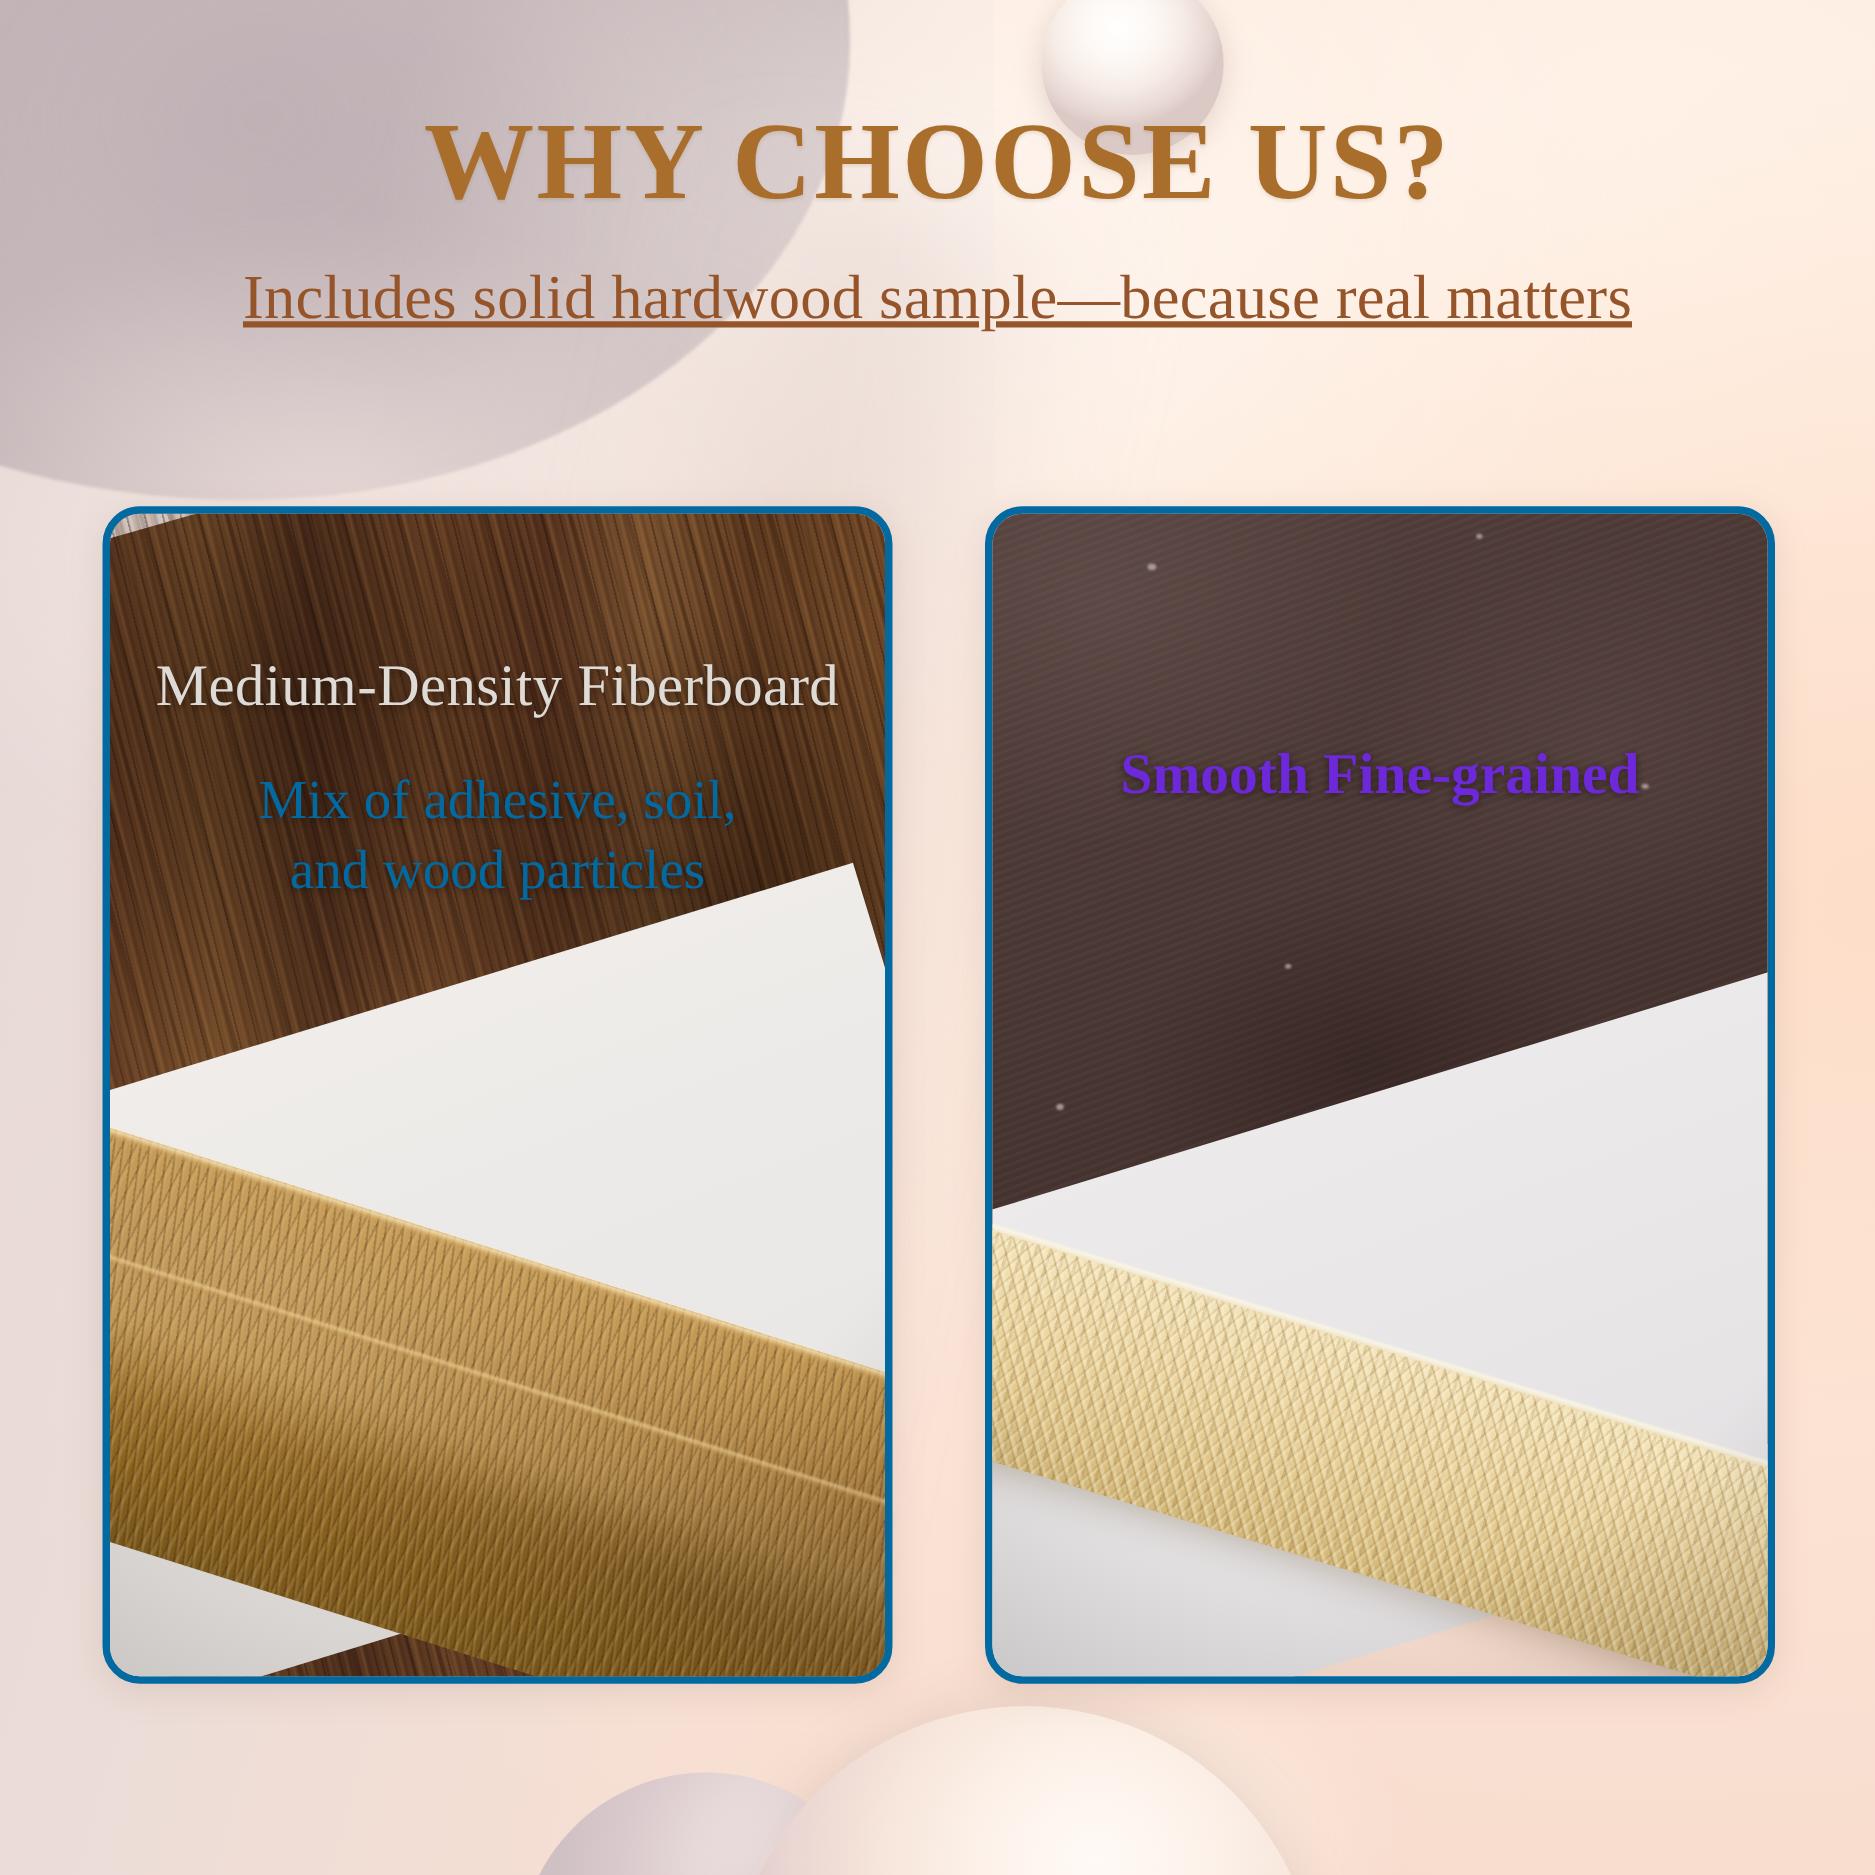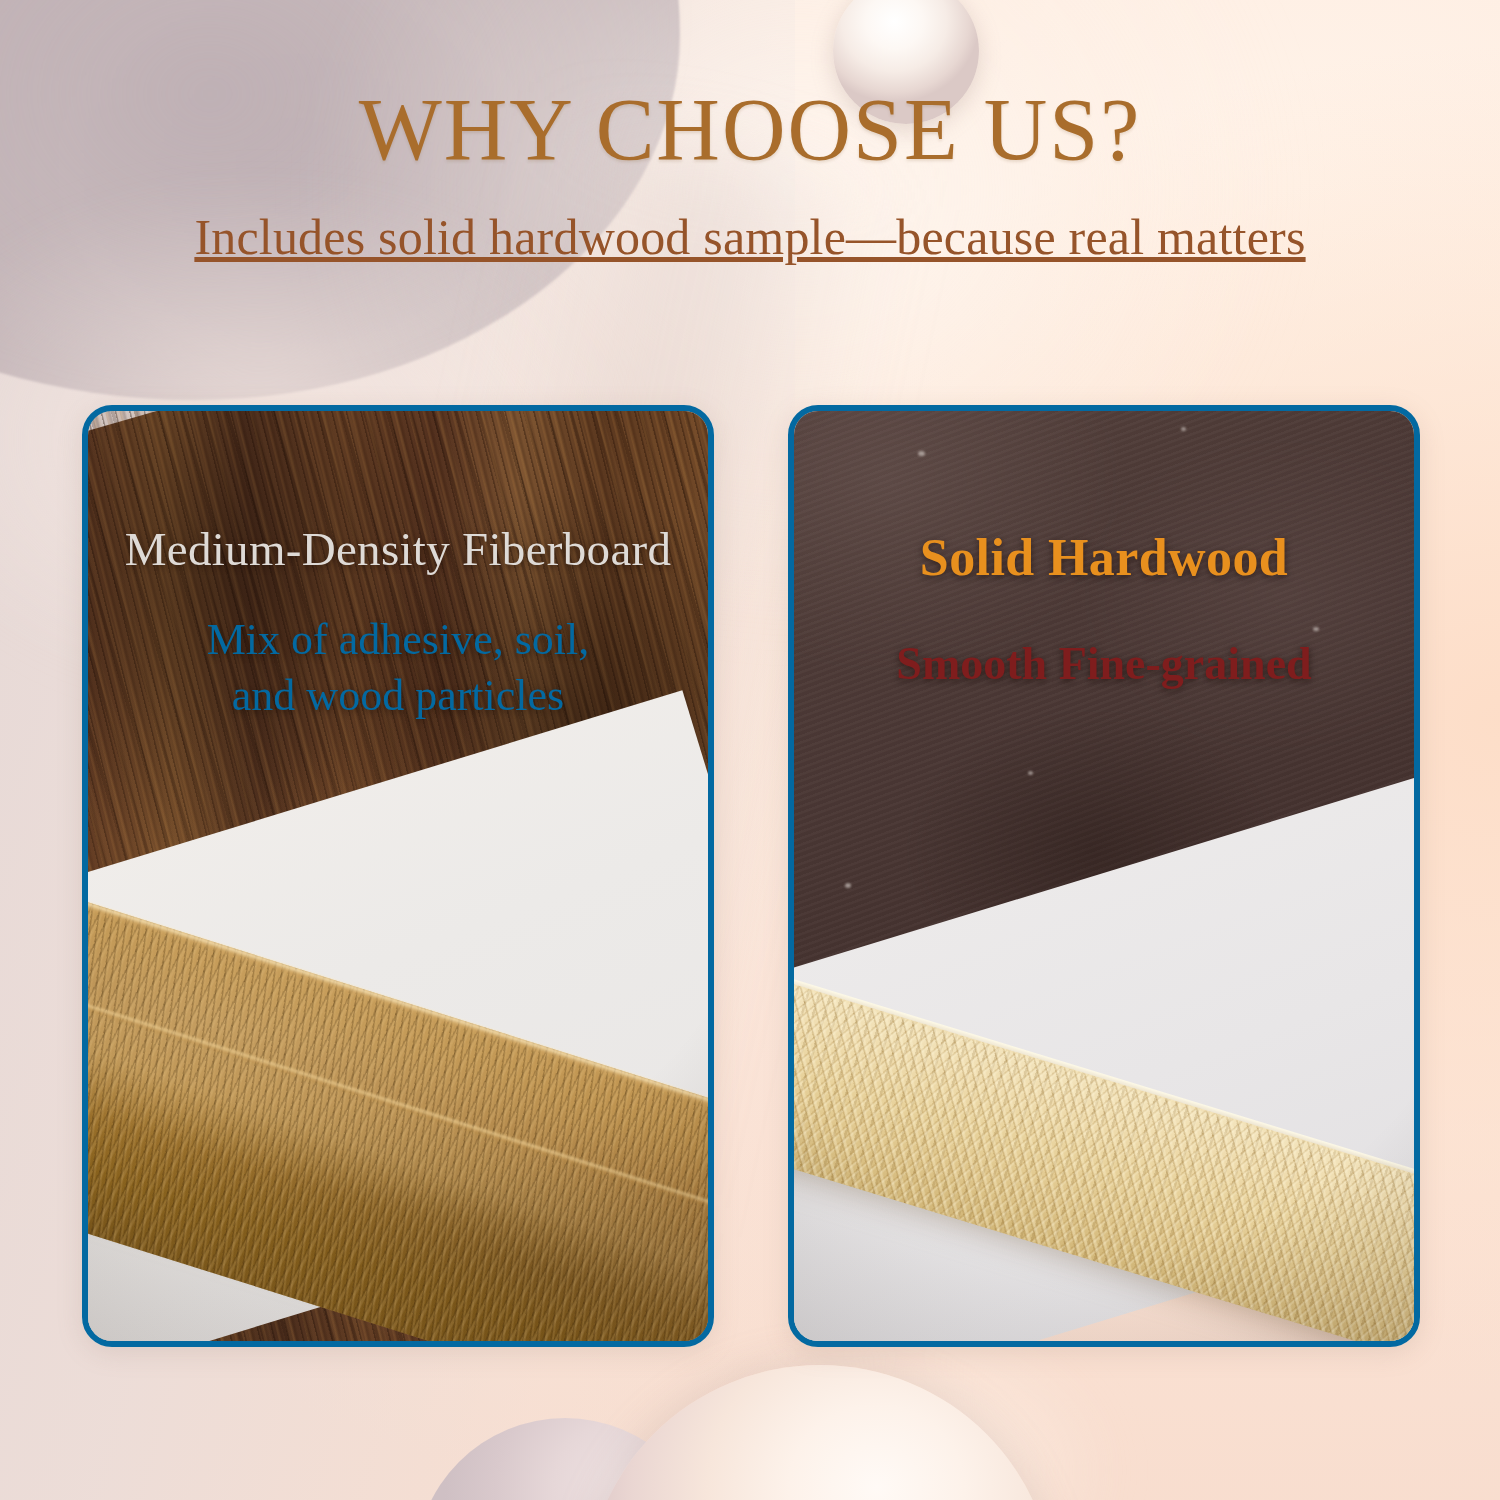--- a/index.html
+++ b/index.html
@@ -147,21 +147,21 @@
     left: 0;
     top: 0;
     width: 1500px;
     text-align: center;
     z-index: 6;
   }
   .title {
     margin: 0;
     padding-top: 86px;
     font-family: "Liberation Serif", serif;
-    font-weight: normal;
+    font-weight: bold;
     font-size: 88px;
     letter-spacing: 2px;
     color: #a96d2c;
     text-shadow: 0 2px 3px rgba(120,80,40,0.16);
     line-height: 1.0;
   }
   .subtitle {
     margin: 0;
     padding-top: 36px;
     font-family: "Liberation Serif", serif;
@@ -449,26 +449,26 @@
     margin: 0;
     font-family: "Liberation Serif", serif;
     font-size: 52px;
     font-weight: bold;
     color: #e8901e;
     letter-spacing: 0.4px;
     text-shadow: 0 2px 7px rgba(20,8,4,0.55);
     line-height: 1.1;
   }
   .label-hw-sub {
-    margin: 4px;
+    margin: 16px;
     padding-top: 46px;
     font-family: "Liberation Serif", serif;
     font-size: 46px;
     font-weight: bold;
-    color: #7f1d1d;
+    color: #6d28d9;
     line-height: 1.2;
     text-shadow: 0 2px 7px rgba(20,8,4,0.55);
     text-align: center;
   }
 </style>
 </head>
 <body>
 
 <div class="stage">
 
@@ -529,19 +529,18 @@
         </div>
         <div class="hw-desk"></div>
         <div class="hw-edge-shadow"></div>
         <div class="hw-edge">
           <div class="hw-edge-grain"></div>
         </div>
         <div class="hw-edge-hl"></div>
         <div class="hw-vignette"></div>
       </div>
       <div class="panel-text">
-        <p class="label-hw-title">Solid Hardwood</p>
         <p class="label-hw-sub">Smooth Fine-grained</p>
       </div>
     </div>
 
   </div>
 </div>
 
 </body></html>

